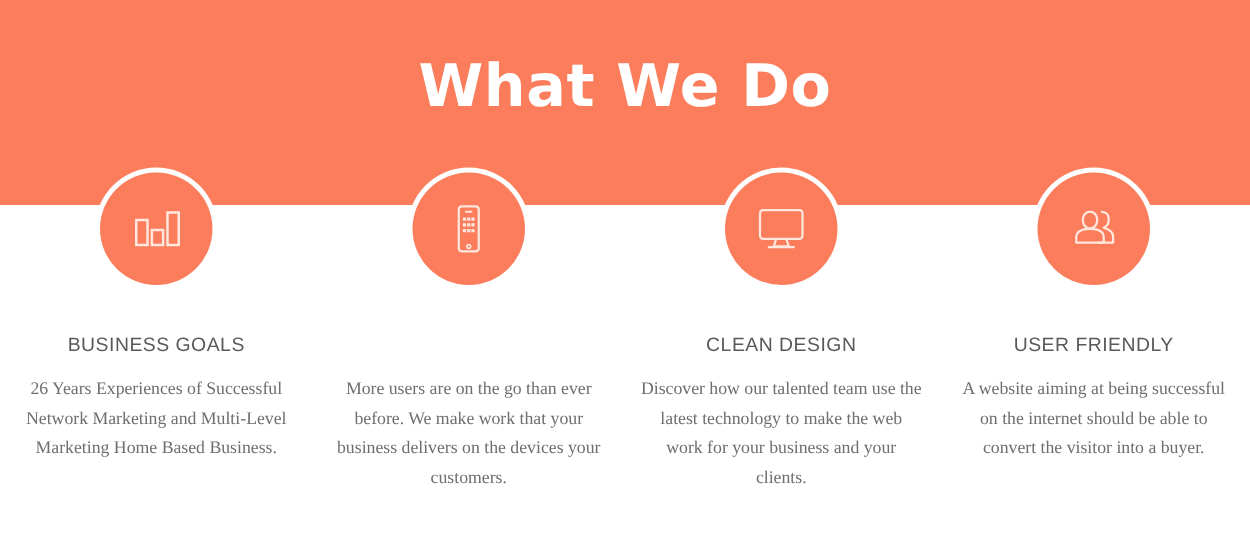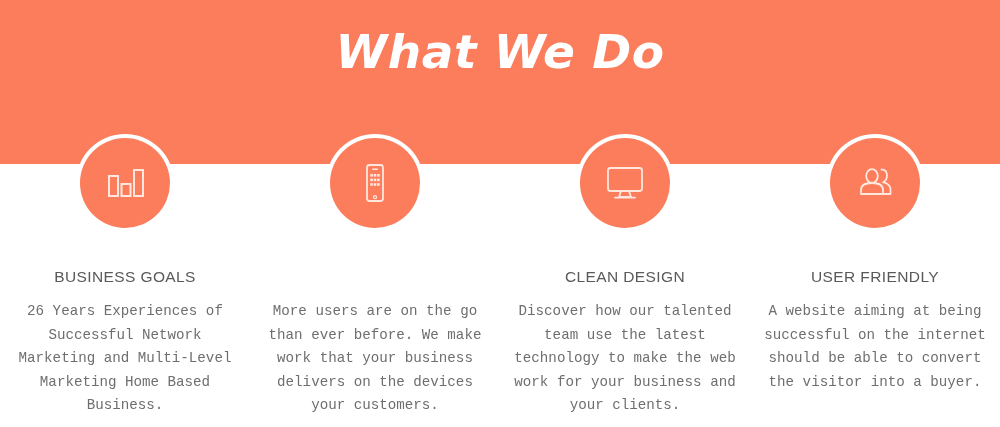--- a/index.html
+++ b/index.html
@@ -28,31 +28,30 @@
     left: 0;
     top: 0;
     width: 1000px;
     height: 164px;
     background: #fb7d5c;
   }
 
   .hero-title {
     position: absolute;
     left: 0;
-    top: 28px;
+    top: 46px;
     width: 1000px;
     text-align: center;
     color: #ffffff;
     font-family: "DejaVu Sans", sans-serif;
     font-size: 47px;
     font-weight: bold;
     letter-spacing: 0.5px;
     line-height: 1;
     white-space: nowrap;
-    font-style: italic;
   }
 
   
   .columns {
     position: absolute;
     left: 0;
     top: 0;
     width: 1000px;
     height: 318px;
   }
@@ -110,21 +109,21 @@
     white-space: nowrap;
   }
 
   .card-text {
     position: absolute;
     left: 12px;
     top: 300px;
     width: 226px;
     text-align: center;
     color: #6e6e6e;
-    font-family: Liberation Mono, monospace;
+    font-family: Liberation Serif, serif;
     font-size: 14.2px;
     line-height: 23.5px;
   }
 </style>
 </head>
 <body>
 
 <div class="page">
 
   <div class="hero-band"></div>

